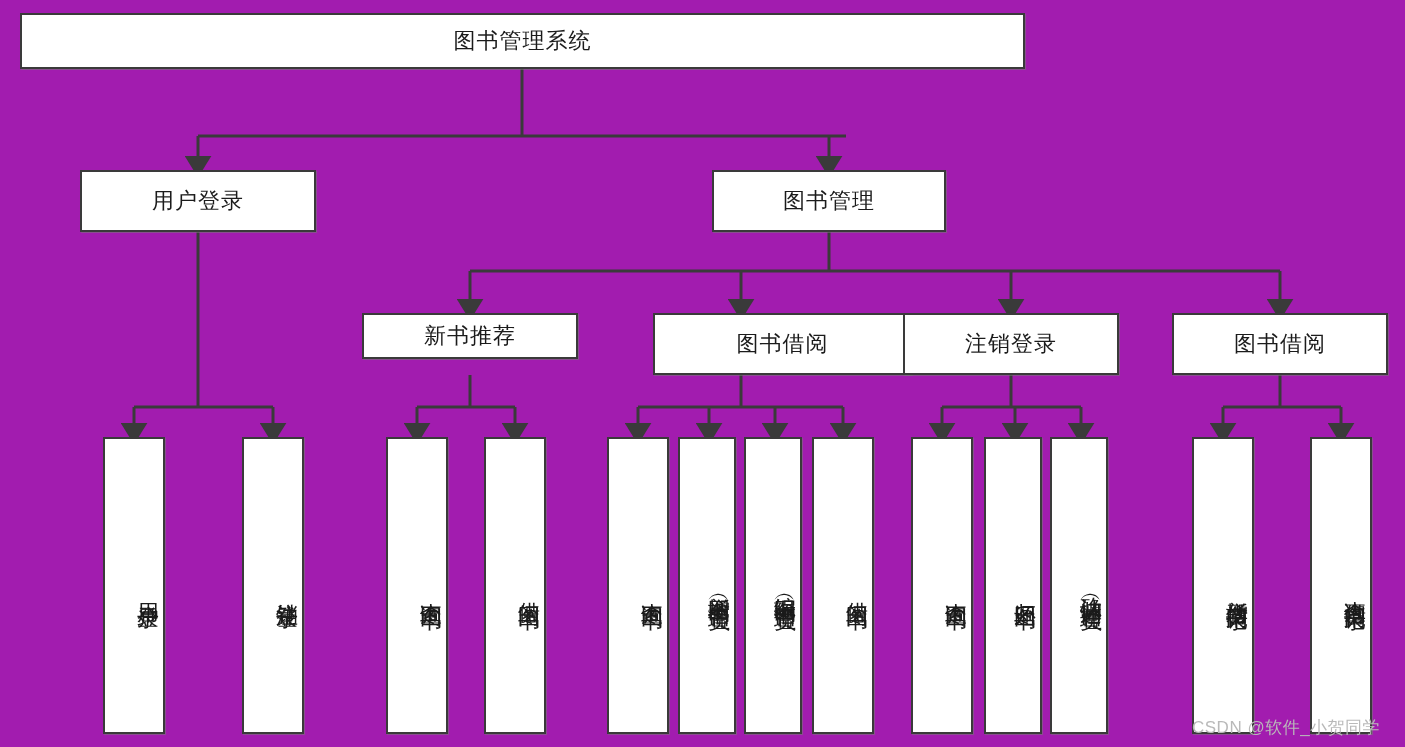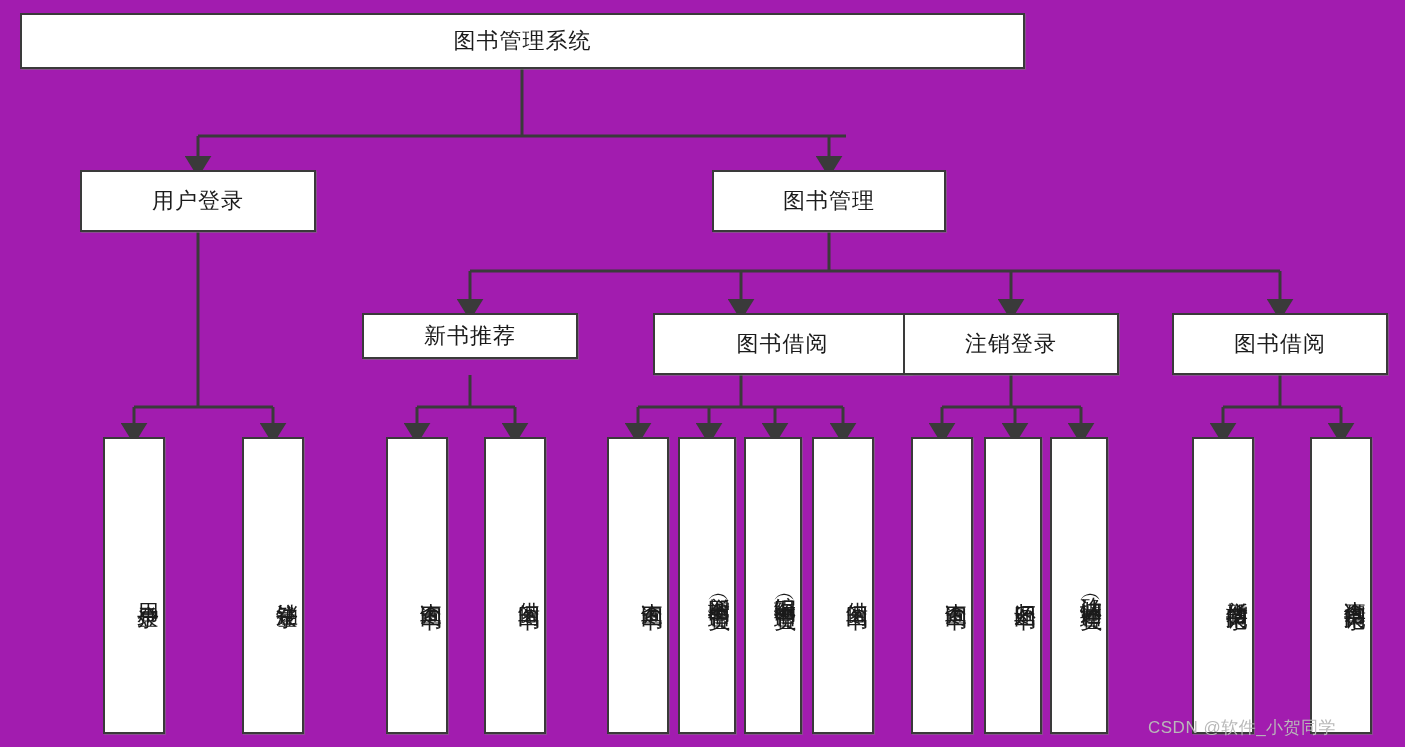--- a/index.html
+++ b/index.html
@@ -141,15 +141,15 @@
   <div class="node node-v tall" style="left:744px;top:437px;width:58px;height:297px;">编辑图书（管理员）</div>
   <div class="node node-v" style="left:812px;top:437px;width:62px;height:297px;">借阅图书</div>
 
   <div class="node node-v" style="left:911px;top:437px;width:62px;height:297px;">查询图书</div>
   <div class="node node-v" style="left:984px;top:437px;width:58px;height:297px;">归还图书</div>
   <div class="node node-v tall" style="left:1050px;top:437px;width:58px;height:297px;">确认归还（管理员）</div>
 
   <div class="node node-v" style="left:1192px;top:437px;width:62px;height:297px;">新增借阅记录</div>
   <div class="node node-v" style="left:1310px;top:437px;width:62px;height:297px;">查询借阅记录</div>
 
-  <div class="watermark" style="left:1148px;top:716px;text-align:right;">CSDN @软件_小贺同学</div>
+  <div class="watermark" style="left:1192px;top:716px;text-align:right;">CSDN @软件_小贺同学</div>
 
 </div>
 
 </body></html>

